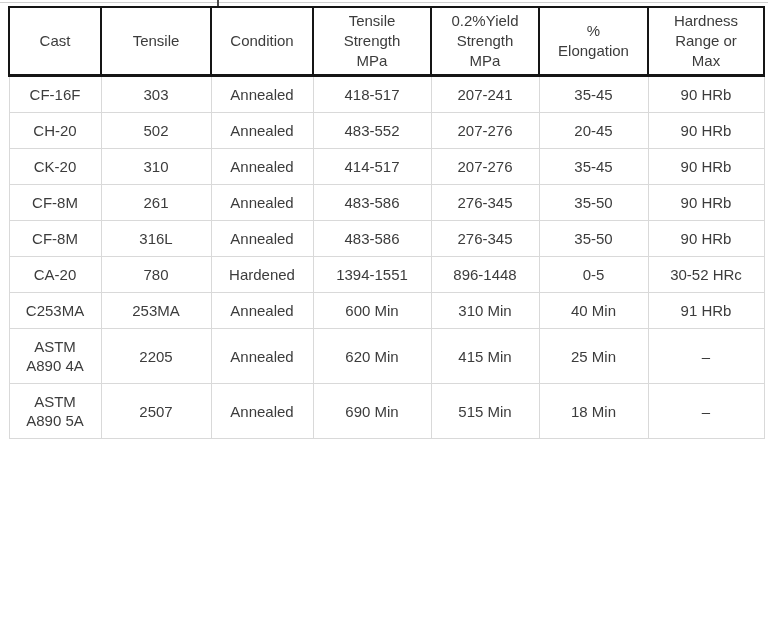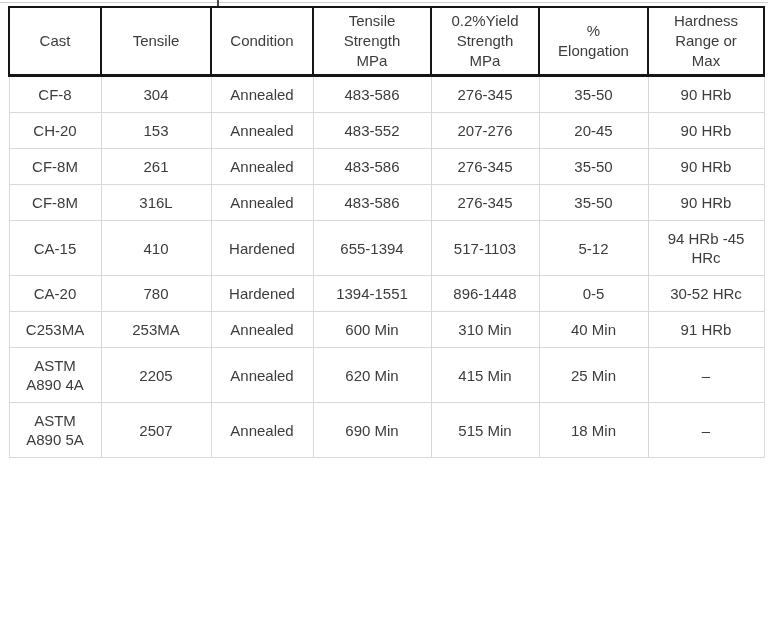--- a/index.html
+++ b/index.html
@@ -86,64 +86,63 @@
 MPa</th>
           <th>%
 Elongation</th>
           <th>Hardness
 Range or
 Max</th>
         </tr>
     </thead>
     <tbody>
         <tr>
-          <td>CF-8</td>
-          <td>304</td>
+          <td>CF-16F</td>
+          <td>303</td>
           <td>Annealed</td>
-          <td>483-586</td>
-          <td>276-345</td>
-          <td>35-50</td>
+          <td>418-517</td>
+          <td>207-241</td>
+          <td>35-45</td>
           <td>90 HRb</td>
         </tr>
         <tr>
           <td>CH-20</td>
-          <td>153</td>
+          <td>502</td>
           <td>Annealed</td>
           <td>483-552</td>
           <td>207-276</td>
           <td>20-45</td>
+          <td>90 HRb</td>
+        </tr>
+        <tr>
+          <td>CK-20</td>
+          <td>310</td>
+          <td>Annealed</td>
+          <td>414-517</td>
+          <td>207-276</td>
+          <td>35-45</td>
           <td>90 HRb</td>
         </tr>
         <tr>
           <td>CF-8M</td>
           <td>261</td>
           <td>Annealed</td>
           <td>483-586</td>
           <td>276-345</td>
           <td>35-50</td>
           <td>90 HRb</td>
         </tr>
         <tr>
           <td>CF-8M</td>
           <td>316L</td>
           <td>Annealed</td>
           <td>483-586</td>
           <td>276-345</td>
           <td>35-50</td>
           <td>90 HRb</td>
-        </tr>
-        <tr>
-          <td>CA-15</td>
-          <td>410</td>
-          <td>Hardened</td>
-          <td>655-1394</td>
-          <td>517-1103</td>
-          <td>5-12</td>
-          <td>94 HRb  -45
-HRc</td>
         </tr>
         <tr>
           <td>CA-20</td>
           <td>780</td>
           <td>Hardened</td>
           <td>1394-1551</td>
           <td>896-1448</td>
           <td>0-5</td>
           <td>30-52 HRc</td>
         </tr>

